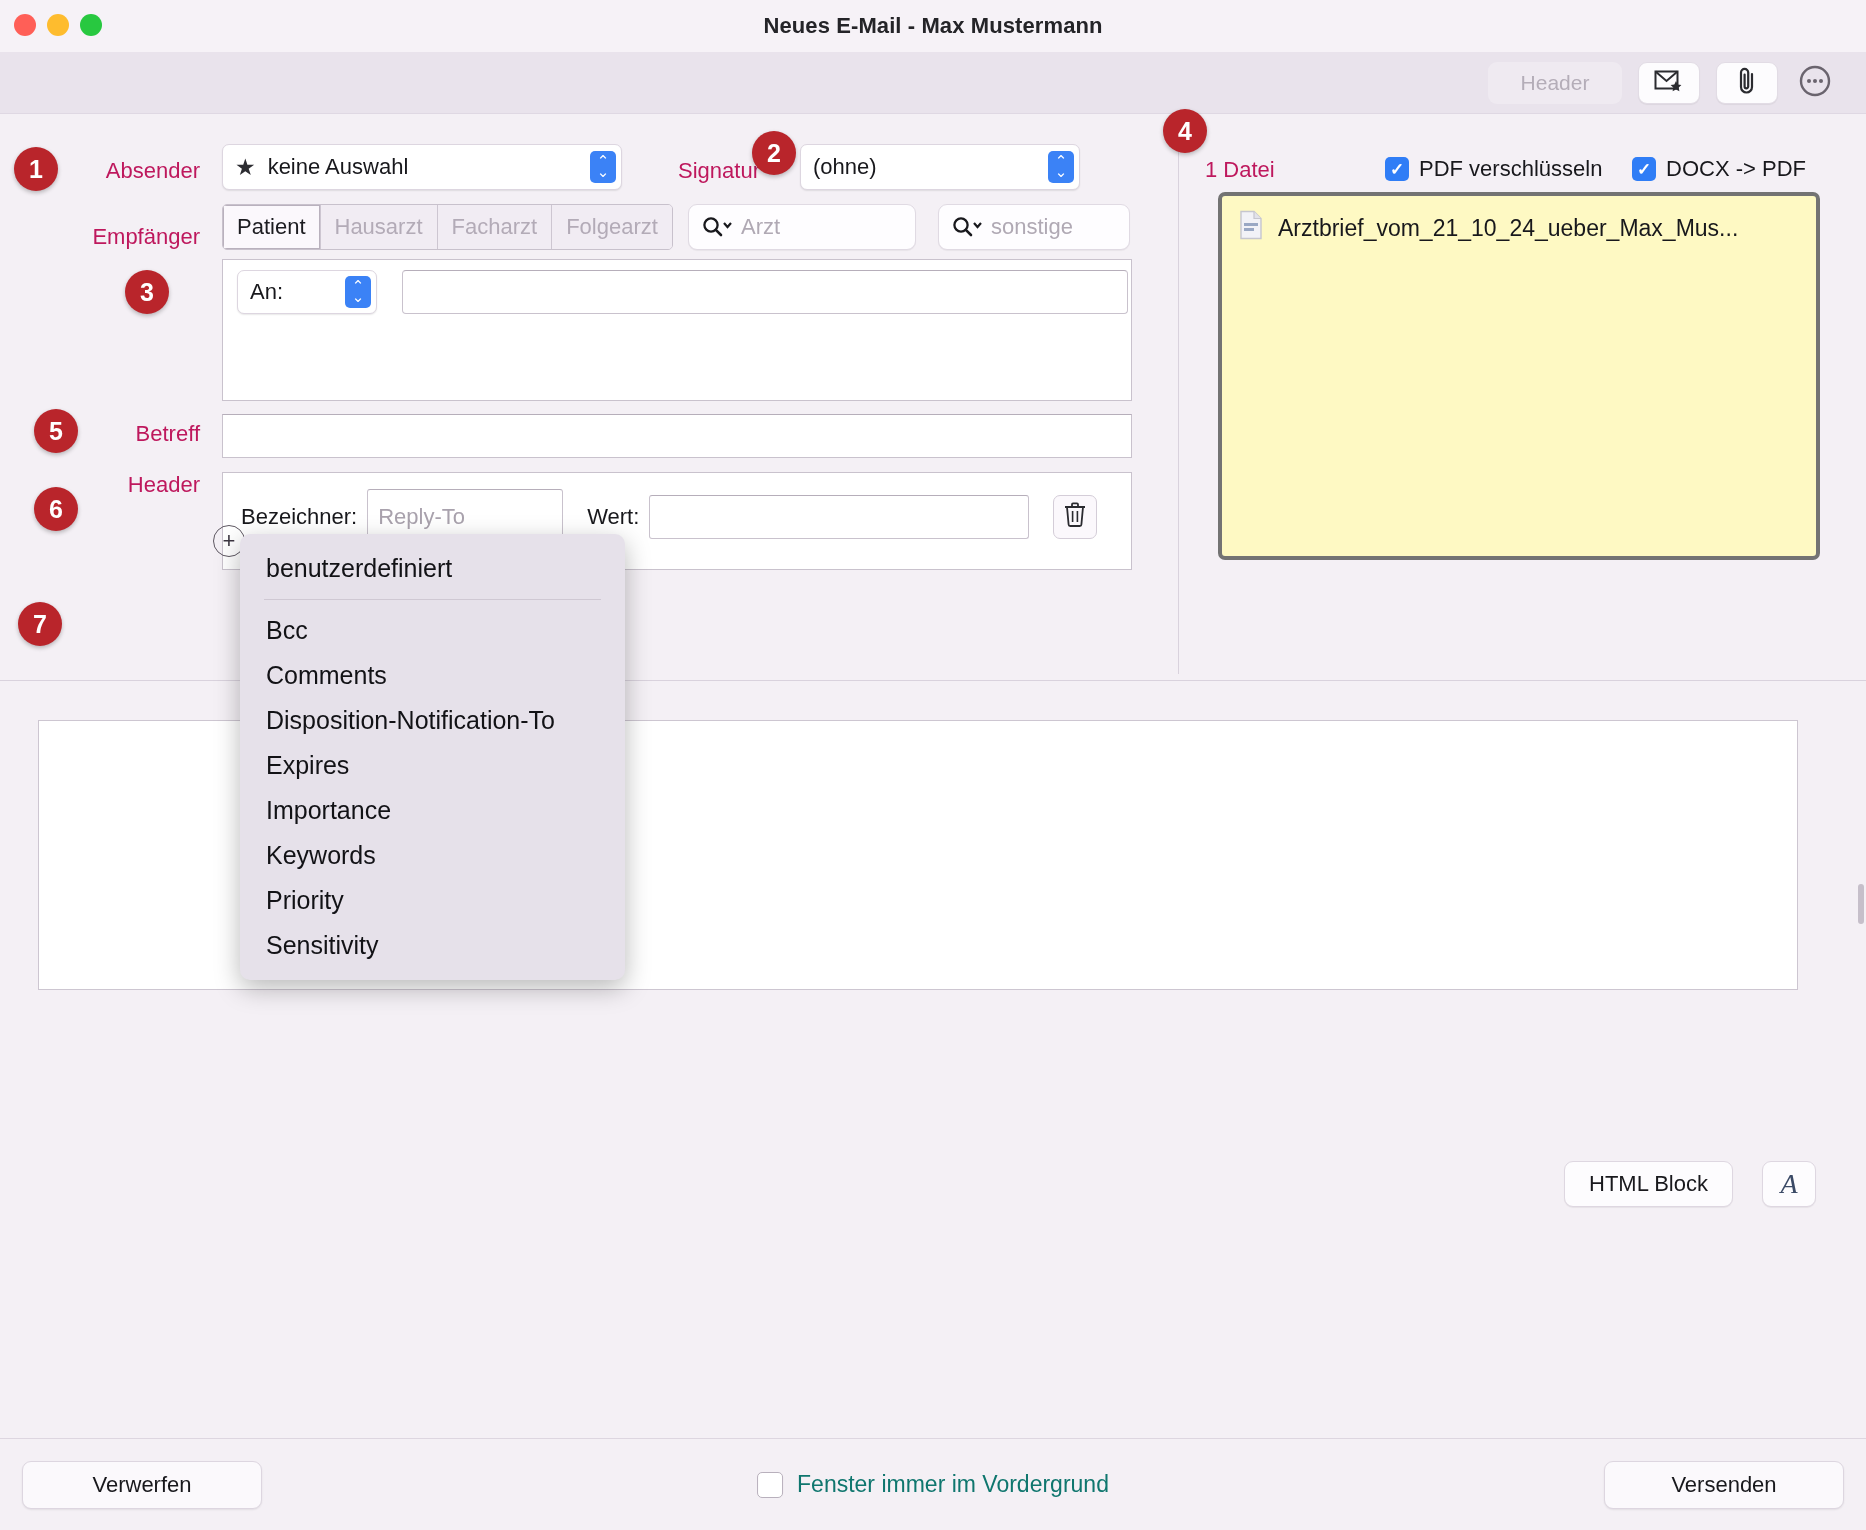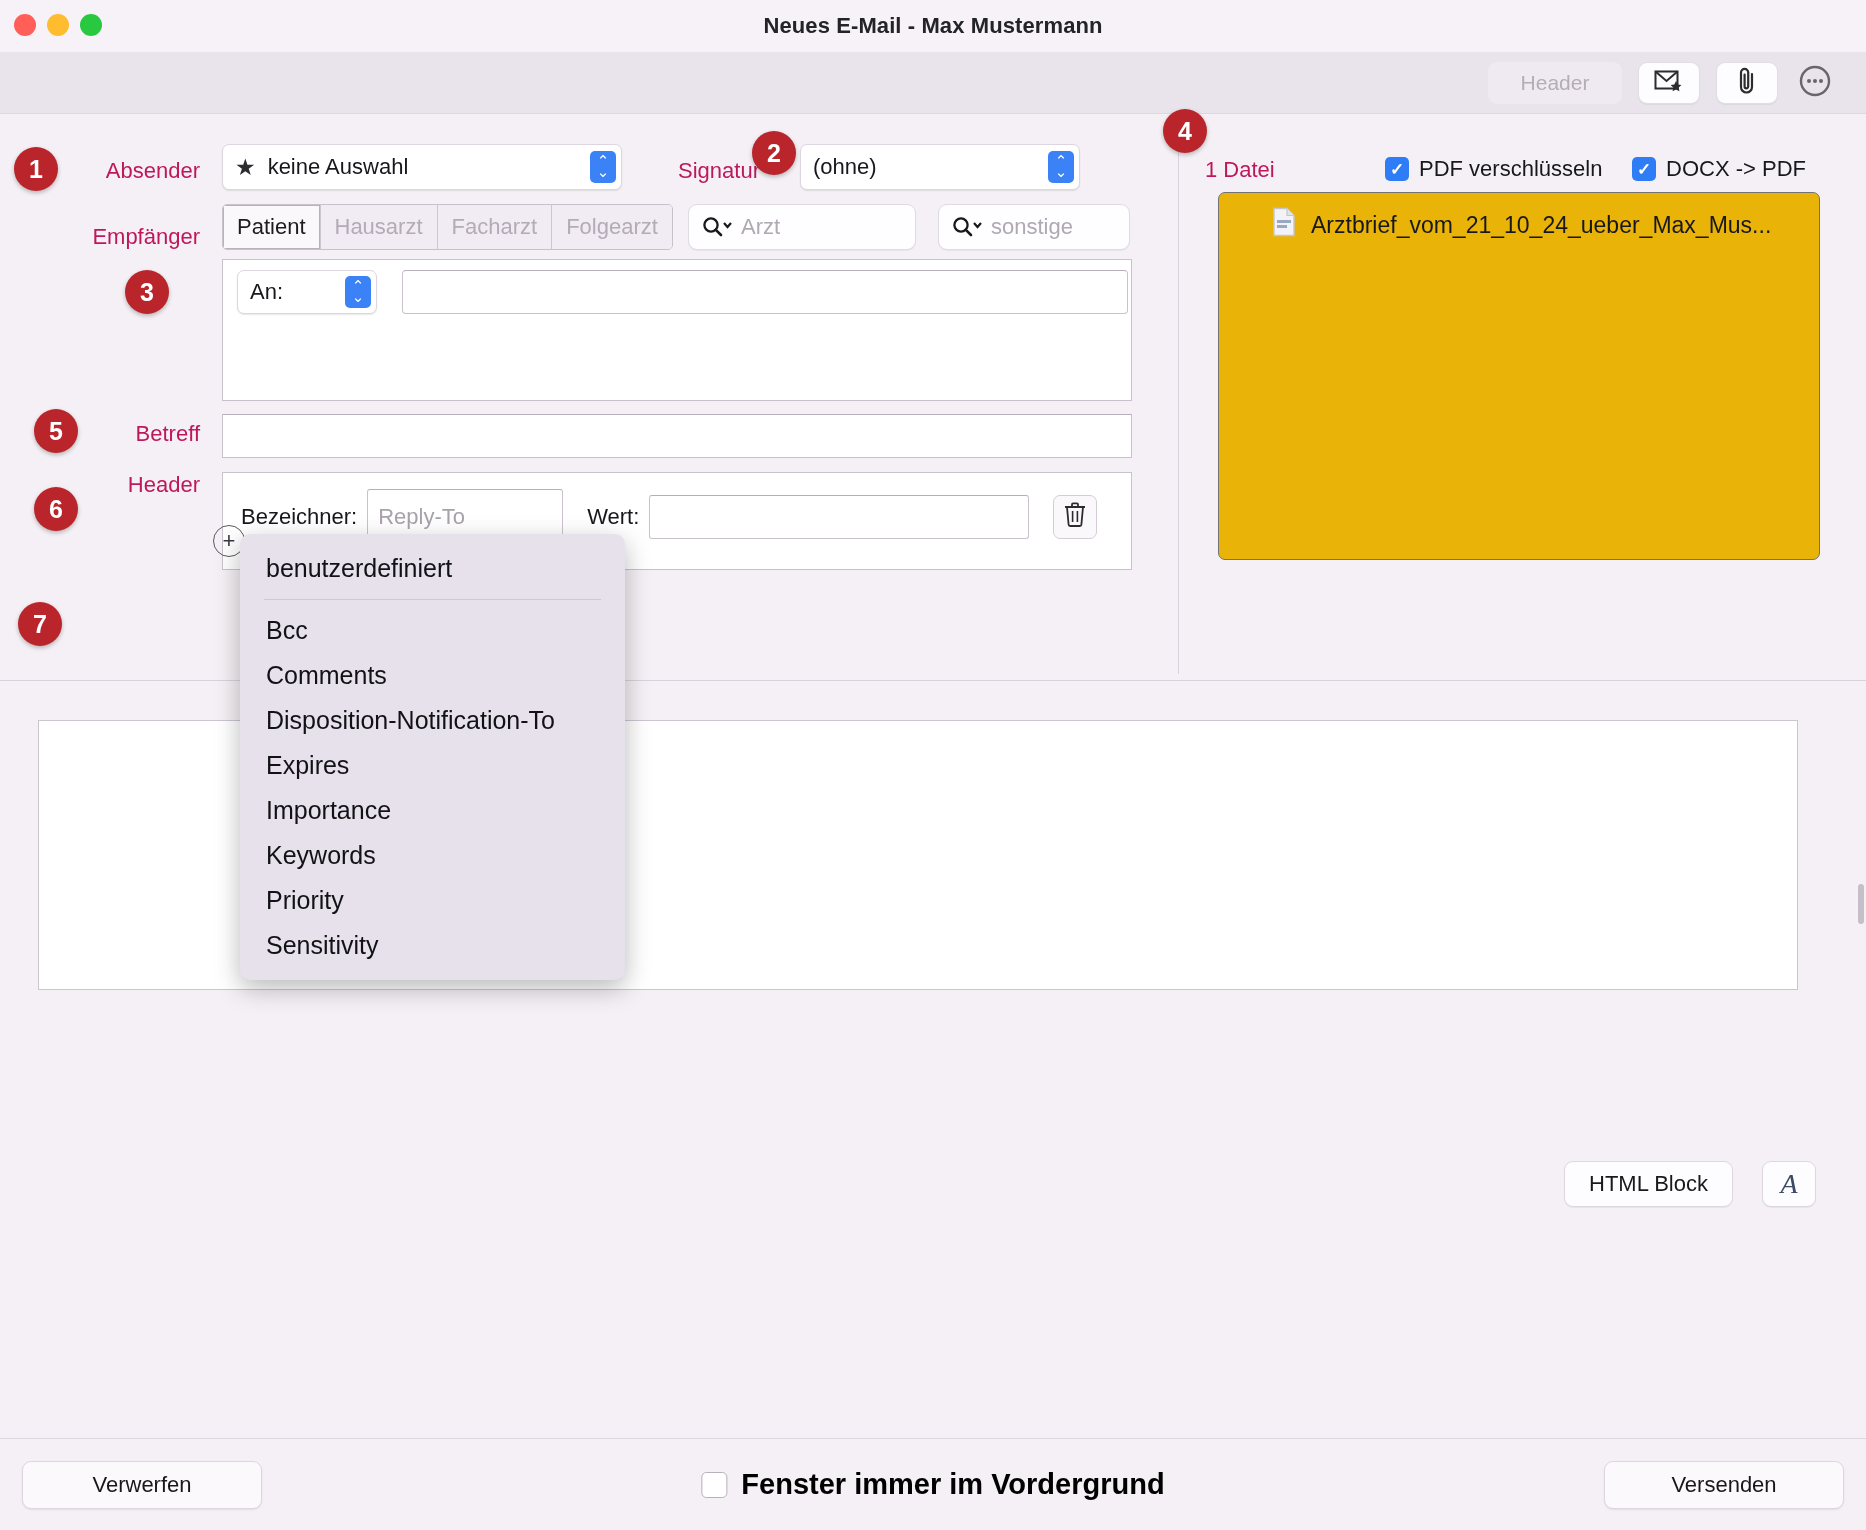--- a/index.html
+++ b/index.html
@@ -144,22 +144,22 @@
   .searchbox .sph { font-size: 22px; color: #b0a9b4; white-space: nowrap; }
 
   
   .panel-white {
     position: absolute; background: #ffffff;
     border: 1px solid #c9c2cd;
   }
 
   
   .attach-list {
-    position: absolute; background: #eab308;
-    border: 1px solid #737373; border-radius: 7px; padding-left: 36px;
+    position: absolute; background: #fef9c3;
+    border: 4px solid #737373; border-radius: 7px;
   }
   .attach-row {
     display: flex; align-items: center; gap: 14px;
     padding: 14px 0 0 16px;
     font-size: 23px; color: #18181c;
     white-space: nowrap; overflow: hidden;
   }
   .checkline { position: absolute; display: flex; align-items: center; gap: 10px; font-size: 22px; color: #18181c; }
   .cb {
     width: 24px; height: 24px; border-radius: 5px; background: #2f7df6;
@@ -230,21 +230,21 @@
   .fbtn {
     position: absolute; height: 48px; width: 240px;
     background: #fbf9fc; border: 1px solid #ddd6e0; border-radius: 9px;
     display: flex; align-items: center; justify-content: center;
     font-size: 22px; color: #18181c;
     box-shadow: 0 1px 2px rgba(0,0,0,.08);
   }
   .fcheck {
     position: absolute; left: 50%; transform: translateX(-50%);
     display: flex; align-items: center; gap: 14px;
-    font-size: 29px; color: #000000; font-weight: bold;
+    font-size: 23px; color: #0f766e;
   }
   .fcheck .box {
     width: 26px; height: 26px; border-radius: 5px; background: #fff;
     border: 1px solid #b8b0bc;
   }
 </style>
 </head>
 <body>
 
 <div id="app">

